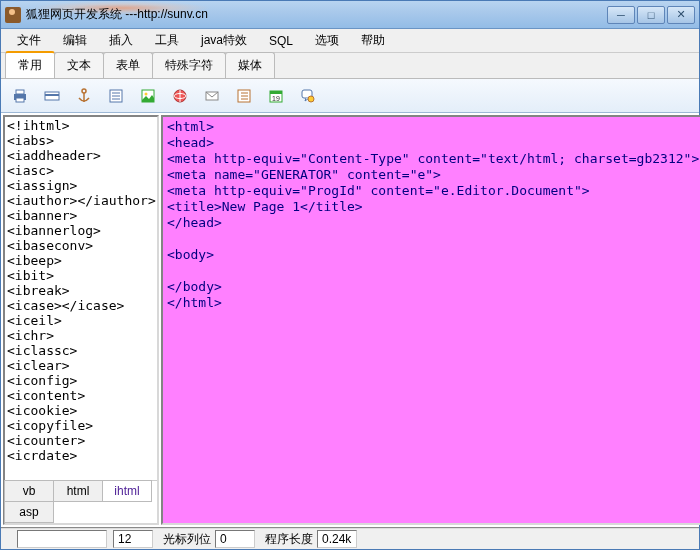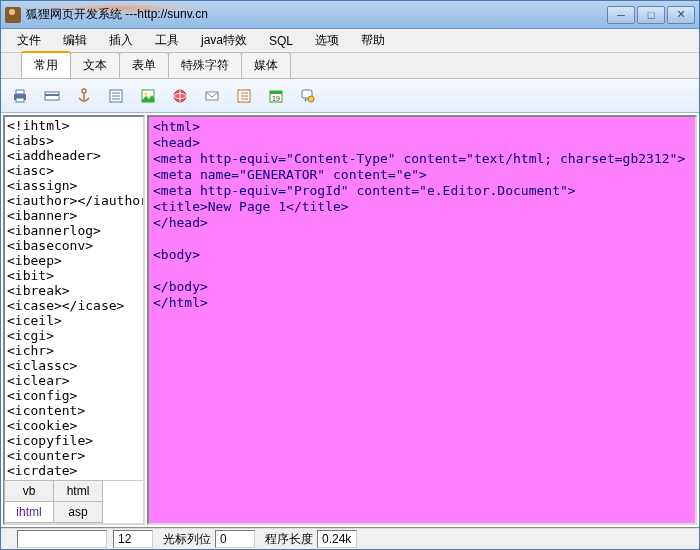--- a/index.html
+++ b/index.html
@@ -7,28 +7,28 @@
 .window { width: 700px; height: 550px; border: 1px solid #4a7ab5; display: flex; flex-direction: column; }
 .titlebar { height: 28px; background: linear-gradient(to bottom, #b8d4f0 0%, #a9c9eb 40%, #93bce6 100%); display: flex; align-items: center; padding: 0 4px; position: relative; border-bottom: 1px solid #6a94c4; }
 .titlebar::before { content:""; position:absolute; top:0; left:30px; width:180px; height:14px; background: radial-gradient(ellipse at center, rgba(255,140,80,0.6) 0%, rgba(255,190,150,0.3) 40%, transparent 70%); }
 .app-icon { width:16px; height:16px; background:#8b5a2b; border-radius:2px; margin-right:5px; position:relative; }
 .app-icon::after { content:""; position:absolute; top:2px; left:4px; width:6px; height:6px; background:#f4c089; border-radius:50%; }
 .title { flex:1; font-size:12px; color:#000; z-index:1; }
 .winbtns { display:flex; gap:2px; }
 .winbtn { width:28px; height:18px; background: linear-gradient(to bottom,#d7e7f7,#a6c5e6); border:1px solid #5e85b8; border-radius:2px; display:flex; align-items:center; justify-content:center; font-size:11px; color:#30506f; cursor:pointer; }
 .menubar { height:24px; background:#f0f0f0; border-bottom:1px solid #ccc; display:flex; align-items:center; padding:0 6px; gap:2px; }
 .menuitem { padding:3px 10px; cursor:pointer; }
-.tabbar { height:26px; background:#f0f0f0; border-bottom:1px solid #bbb; display:flex; align-items:flex-end; padding:0 20px; gap:0; }
+.tabbar { height:26px; background:#f0f0f0; border-bottom:1px solid #bbb; display:flex; align-items:flex-end; padding:0 4px; gap:0; }
 .tab { padding:4px 12px; border:1px solid #bbb; border-bottom:none; background:#f4f4f4; margin-right:-1px; cursor:pointer; font-size:12px; border-top-left-radius:3px; border-top-right-radius:3px; }
 .tab.active { background:#fff; border-top:2px solid #f49c00; position:relative; z-index:1; }
 .toolbar { height:34px; background: linear-gradient(to bottom,#f5f9fe,#e4eef9); border-bottom:1px solid #9db8d6; display:flex; align-items:center; padding:0 8px; gap:10px; }
 .tbtn { width:22px; height:22px; display:flex; align-items:center; justify-content:center; cursor:pointer; border-radius:2px; }
 .tbtn svg { width:16px; height:16px; }
 .main { flex:1; display:flex; min-height:0; }
-.sidebar { width:142px; border:2px inset #d8d8d8; margin:2px; display:flex; flex-direction:column; background:#fff; }
+.sidebar { width:156px; border:2px inset #d8d8d8; margin:2px; display:flex; flex-direction:column; background:#fff; }
 .taglist { flex:1; overflow-y:scroll; font-family: "SimSun", monospace; font-size:13px; line-height:15px; padding:1px 2px; }
 .taglist div { white-space:nowrap; cursor:pointer; }
 .langtabs { display:flex; flex-wrap:wrap; border-top:1px solid #ccc; }
 .langtab { width:50px; padding:3px 0; text-align:center; border:1px solid #bbb; margin:-1px 0 0 -1px; font-size:12px; background:#f0f0f0; cursor:pointer; }
 .langtab.active { background:#fff; color:#4c1d95; }
 .editor { flex:1; margin:2px 2px 2px 0; display:flex; flex-direction:column; }
 .code { flex:1; background:#ff80ff; border:2px inset #d8d8d8; font-family:"SimSun",monospace; font-size:13px; line-height:16px; padding:2px 4px; color:#000080; overflow:auto; white-space:pre; }
 .status { height:22px; border-top:2px groove #ddd; background:#f0f0f0; display:flex; align-items:center; font-size:12px; padding:0 16px; gap:0; }
 .sbox { height:18px; border:1px inset #ccc; background:#fff; padding:0 4px; display:flex; align-items:center; margin-right:6px; min-width:40px; }
 .slabel { padding:0 4px; }
@@ -152,21 +152,20 @@
           <div>&lt;iassign&gt;</div>
           <div>&lt;iauthor&gt;&lt;/iauthor&gt;</div>
           <div>&lt;ibanner&gt;</div>
           <div>&lt;ibannerlog&gt;</div>
           <div>&lt;ibaseconv&gt;</div>
           <div>&lt;ibeep&gt;</div>
           <div>&lt;ibit&gt;</div>
           <div>&lt;ibreak&gt;</div>
           <div>&lt;icase&gt;&lt;/icase&gt;</div>
           <div>&lt;iceil&gt;</div>
-          <div>&lt;icgi&gt;</div>
           <div>&lt;ichr&gt;</div>
           <div>&lt;iclassc&gt;</div>
           <div>&lt;iclear&gt;</div>
           <div>&lt;iconfig&gt;</div>
           <div>&lt;icontent&gt;</div>
           <div>&lt;icookie&gt;</div>
           <div>&lt;icopyfile&gt;</div>
           <div>&lt;icounter&gt;</div>
           <div>&lt;icrdate&gt;</div>
         </div>

